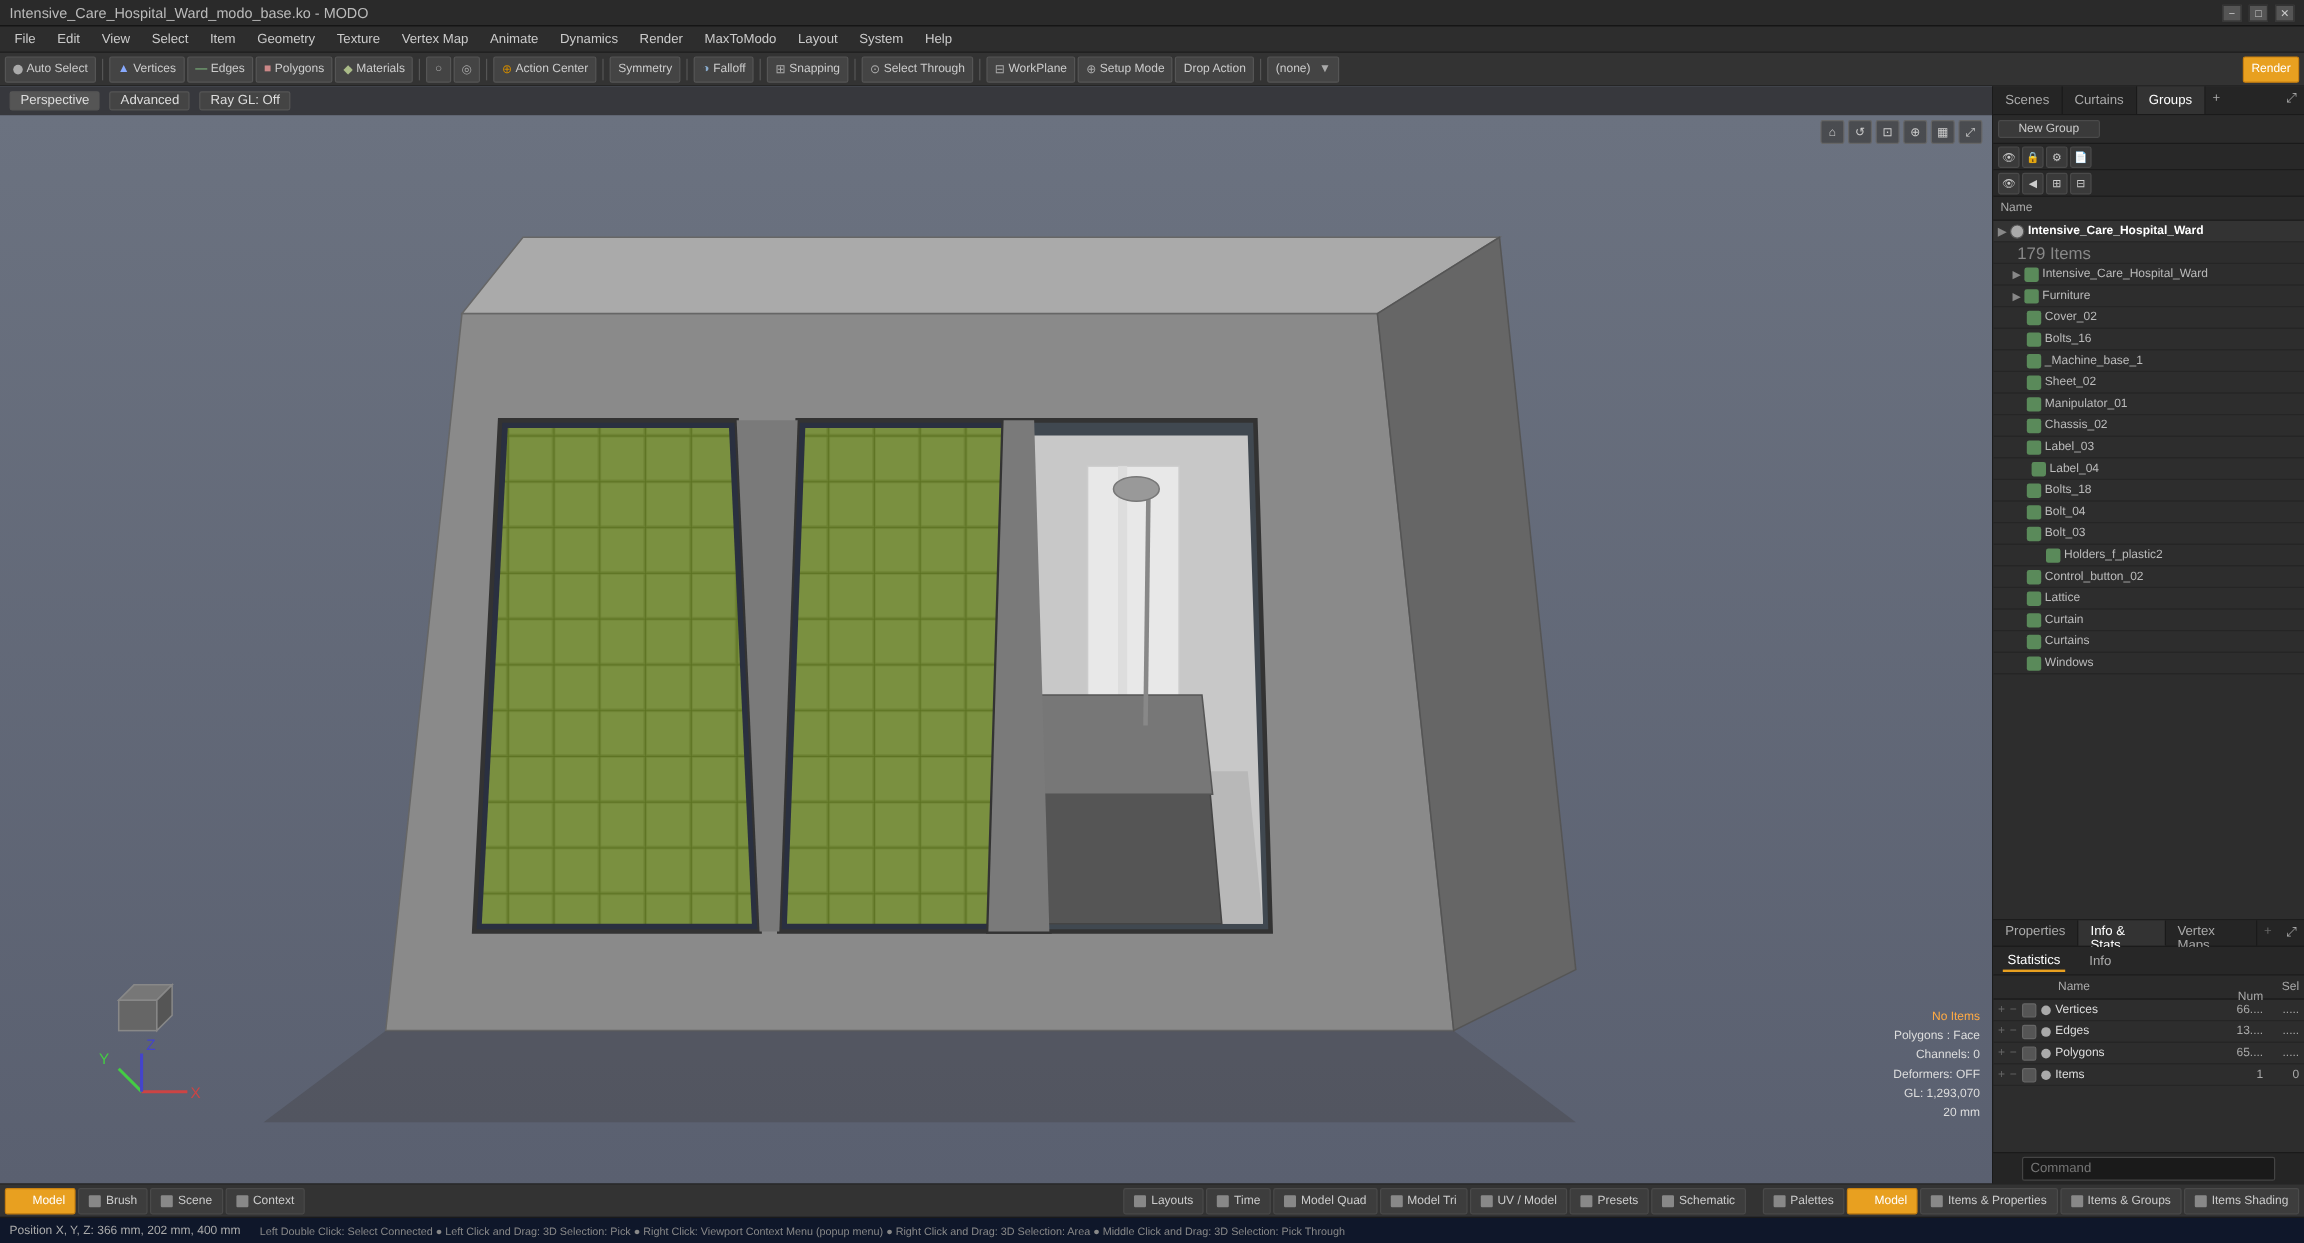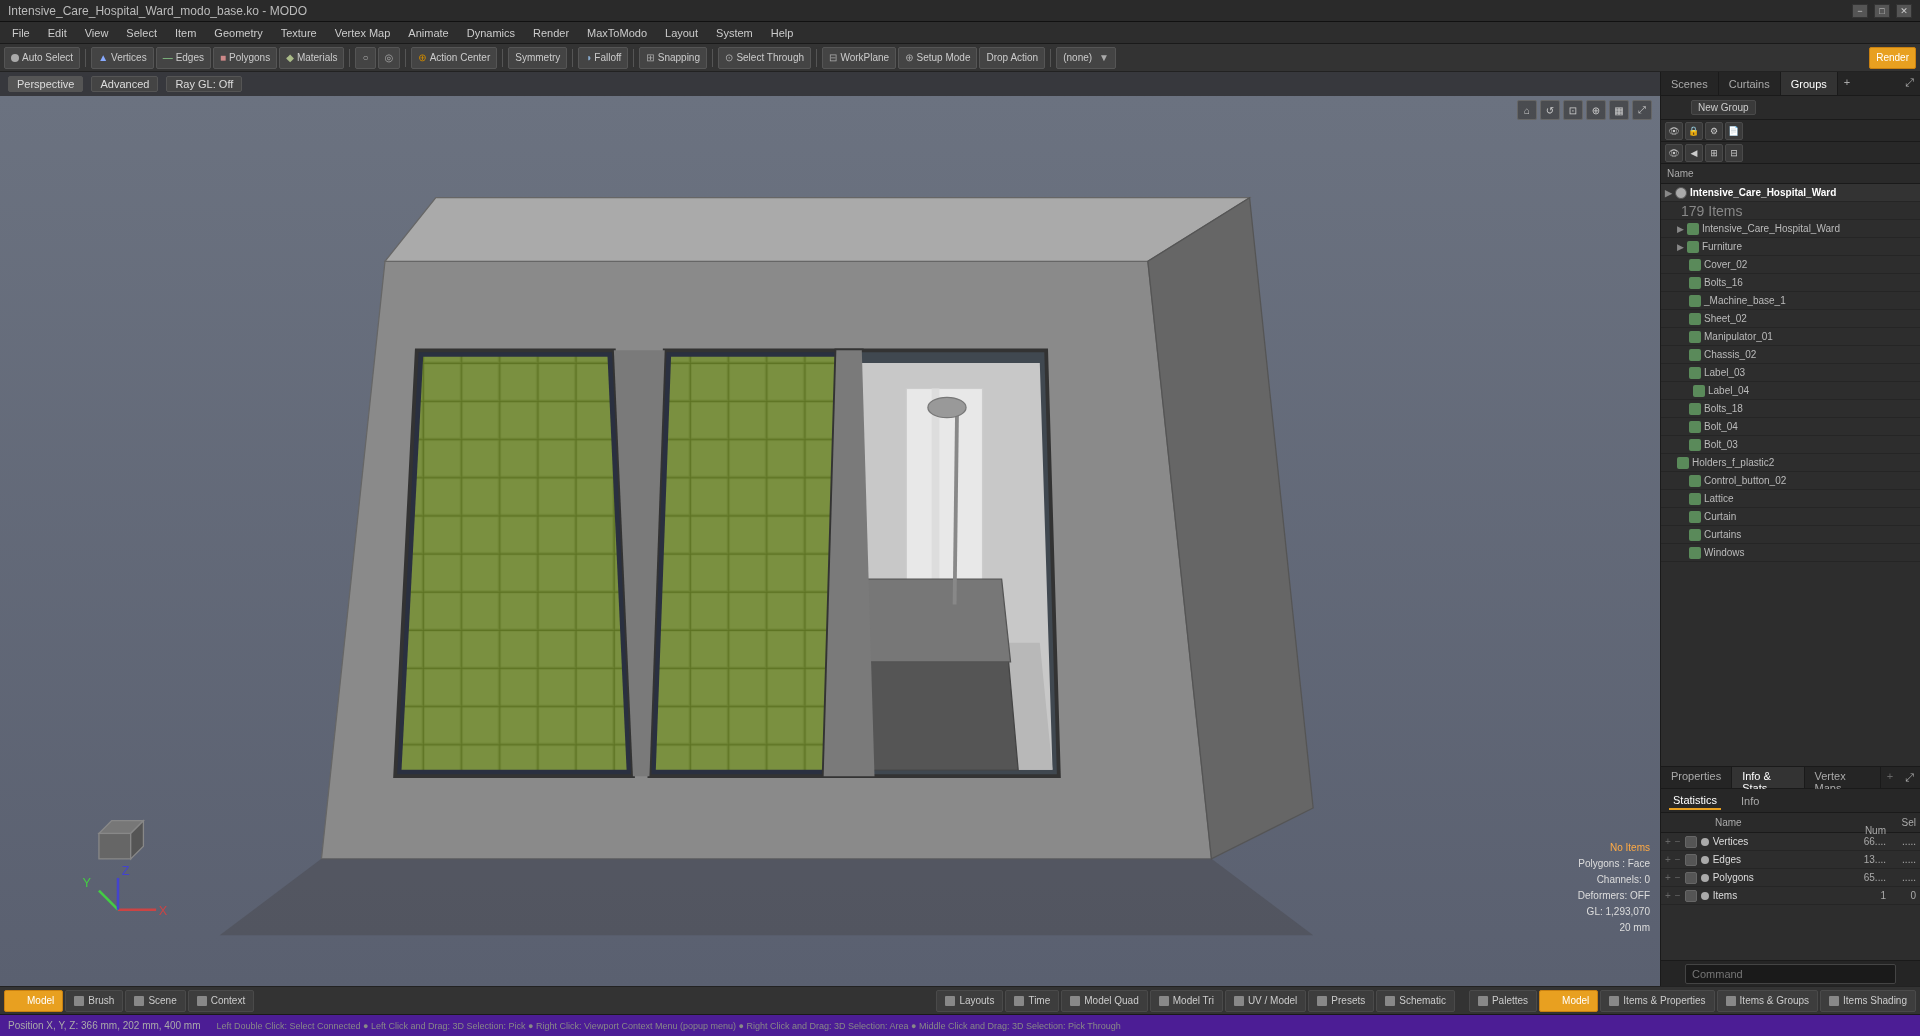--- a/index.html
+++ b/index.html
@@ -188,25 +188,24 @@
       background: #2a2a2a;
       height: 24px;
       padding: 0 4px;
       gap: 4px;
       border-bottom: 1px solid #1a1a1a;
     }
     .grp-btn {
       background: #3a3a3a;
       border: 1px solid #4a4a4a;
       border-radius: 2px;
-      padding: 1px 6px;
+      padding: 1px 16px;
       color: #ccc;
       font-size: 10px;
       cursor: pointer;
-      margin-left: 26px;
     }
 
     
     #groups-iconbar {
       display: flex;
       align-items: center;
       background: #282828;
       height: 22px;
       padding: 0 4px;
       gap: 2px;
@@ -358,21 +357,21 @@
       border-radius: 2px;
       padding: 2px 6px;
       color: #ccc;
       font-size: 11px;
       height: 20px;
     }
 
     
     #statusbar {
       height: 22px;
-      background: #4c1d95;
+      background: #0f172a;
       display: flex;
       align-items: center;
       padding: 0 8px;
       border-top: 1px solid #1a1a1a;
       gap: 16px;
       font-size: 10px;
       color: #aaa;
     }
 
     
@@ -753,21 +752,21 @@
         <div class="tree-item" style="padding-left:16px">
           <span class="tree-vis" style="margin-left:12px"></span>
           <span>Bolt_04</span>
         </div>
 
         <div class="tree-item" style="padding-left:16px">
           <span class="tree-vis" style="margin-left:12px"></span>
           <span>Bolt_03</span>
         </div>
 
-        <div class="tree-item" style="padding-left:4px">
+        <div class="tree-item" style="padding-left:32px">
           <span class="tree-vis" style="margin-left:12px"></span>
           <span>Holders_f_plastic2</span>
         </div>
 
         <div class="tree-item" style="padding-left:16px">
           <span class="tree-vis" style="margin-left:12px"></span>
           <span>Control_button_02</span>
         </div>
 
         <div class="tree-item" style="padding-left:16px">

